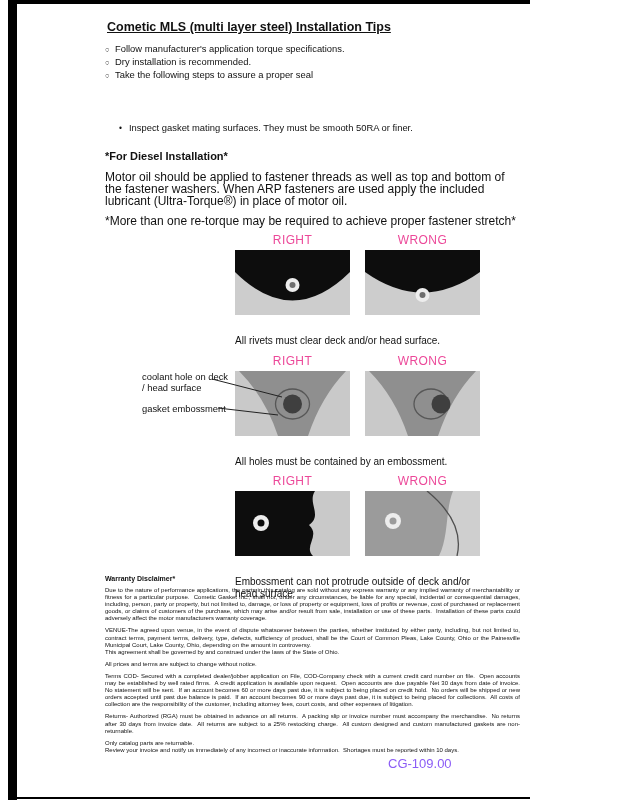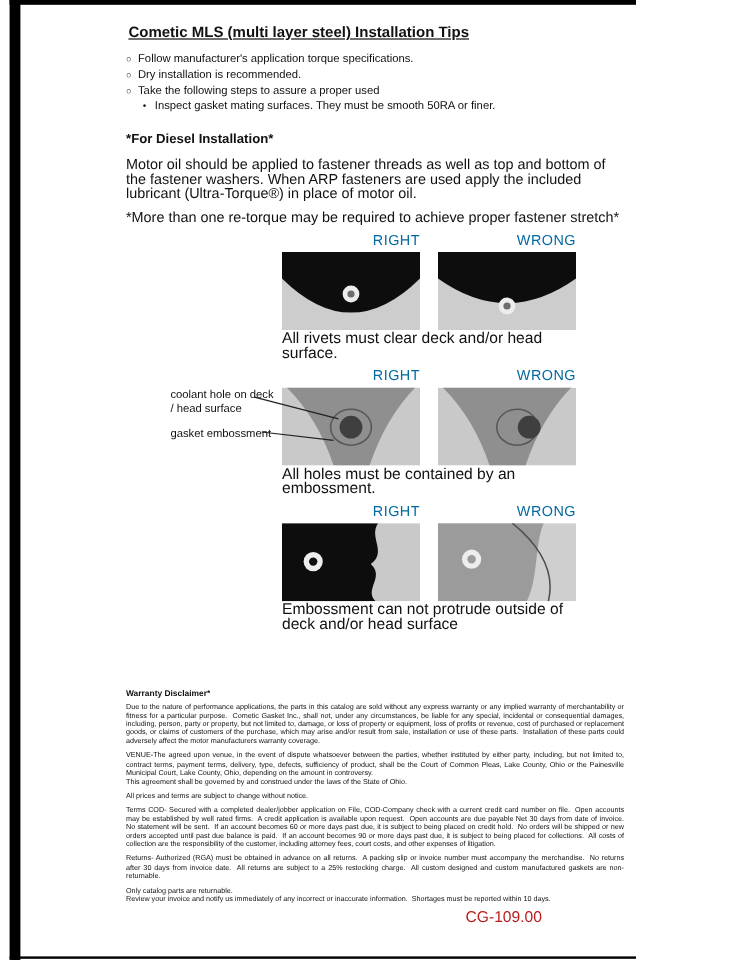--- a/index.html
+++ b/index.html
@@ -12,42 +12,42 @@
   .scan-left { position:absolute; top:0; left:8px; width:9px; height:800px; background:#000; }
   .scan-bottom { position:absolute; bottom:1px; left:8px; width:602px; height:2px; background:#000; }
 
   .content { position:absolute; top:20px; left:105px; width:420px; }
 
   .title { font-size:12.5px; font-weight:bold; text-decoration:underline; line-height:15px; margin-left:2px; }
 
   .tips { list-style:none; margin-top:8px; font-size:9.4px; line-height:12px; }
   .tips li { white-space:nowrap; }
   .tips .m { display:inline-block; width:10px; font-size:7.5px; text-align:left; }
-  .tips .sub { padding-left:14px; }
+  .tips .sub { padding-left:14px;margin-top:40px; }
   .tips .sub .m { font-size:8.5px; }
 
   .diesel-h { margin-top:16px; font-size:11px; font-weight:bold; line-height:13px; }
   .bodyp { margin-top:8px; font-size:12px; line-height:12px; width:415px; }
 
   .diagrams { margin:6px 0 0 130px; width:245px; }
   .drow { display:grid; grid-template-columns:115px 115px; column-gap:15px; position:relative; margin-bottom:7px; }
-  .dhead { text-align:right; font-size:12px; line-height:14px; margin-bottom:3px; letter-spacing:0.4px; color:#0369a1; }
+  .dhead { text-align:center; font-size:12px; line-height:14px; margin-bottom:3px; letter-spacing:0.4px; color:#ec4899; }
   .panel { width:115px; height:65px; display:block; }
-  .dcaption { grid-column:1 / -1; font-size:13px; line-height:11.5px; margin-top:1px; max-width:238px; }
+  .dcaption { grid-column:1 / -1; font-size:10px; line-height:11.5px; margin-top:20px; max-width:238px; }
 
   .callout { position:absolute; font-size:9.4px; line-height:11px; text-align:left; }
   .callout-coolant { left:-93px; top:17px; width:86px; }
   .callout-emboss { left:-93px; top:49px; width:90px; }
   .callout-lines { position:absolute; left:-25px; top:17px; width:90px; height:65px; z-index:2; pointer-events:none; }
 
   .warranty { position:absolute; top:574px; left:105px; width:415px; }
   .warranty-h { font-size:7px; font-weight:bold; line-height:9px; margin-bottom:4px; }
   .warranty p { font-size:6px; line-height:7.1px; margin-bottom:5px; text-align:justify; white-space:pre-wrap; }
 
-  .footer { position:absolute; top:756px; left:388px; font-size:13px; line-height:16px; color:#b91c1c; }
+  .footer { position:absolute; top:756px; left:388px; font-size:13px; line-height:16px; color:#8b5cf6; }
 </style>
 </head>
 <body>
 
 <div class="page">
   <div class="scan-top"></div>
   <div class="scan-left"></div>
   <div class="scan-bottom"></div>
 
   <div class="content">
@@ -55,21 +55,21 @@
     <div class="title">Cometic MLS (multi layer steel) Installation Tips</div>
 
     <ul class="tips">
       <li>
         <span class="m">○</span><span>Follow manufacturer's application torque specifications.</span>
       </li>
       <li>
         <span class="m">○</span><span>Dry installation is recommended.</span>
       </li>
       <li>
-        <span class="m">○</span><span>Take the following steps to assure a proper used</span>
+        <span class="m">○</span><span>Take the following steps to assure a proper seal</span>
       </li>
       <li class="sub">
         <span class="m">•</span><span>Inspect gasket mating surfaces.  They must be smooth 50RA or finer.</span>
       </li>
     </ul>
 
     <div class="diesel-h">*For Diesel Installation*</div>
     <p class="bodyp">Motor oil should be applied to fastener threads as well as top and bottom of the fastener washers. When ARP fasteners are used apply the included lubricant (Ultra-Torque®) in place of motor oil.</p>
     <p class="bodyp">*More than one re-torque may be required to achieve proper fastener stretch*</p>
 

